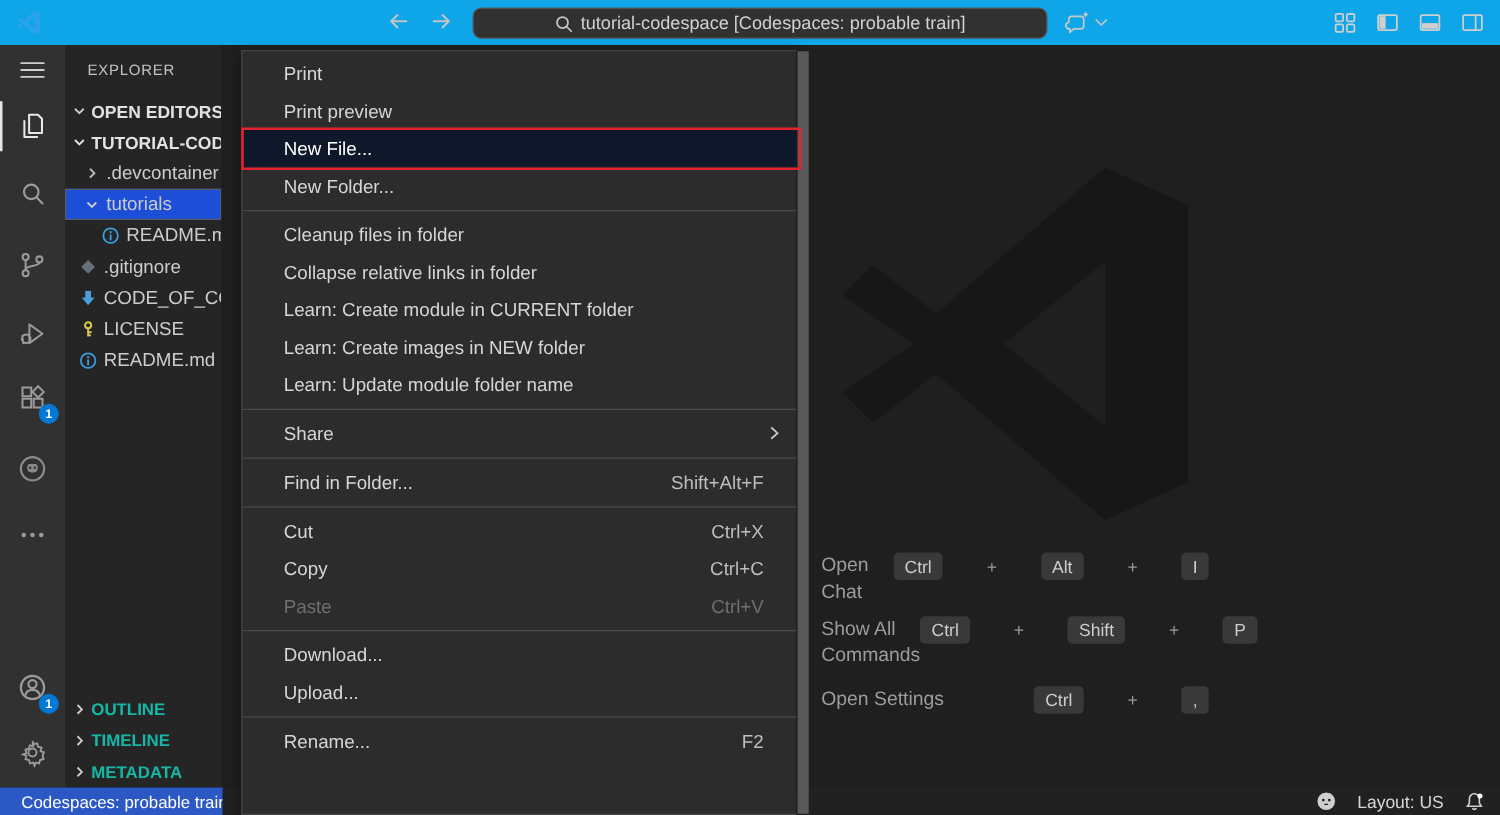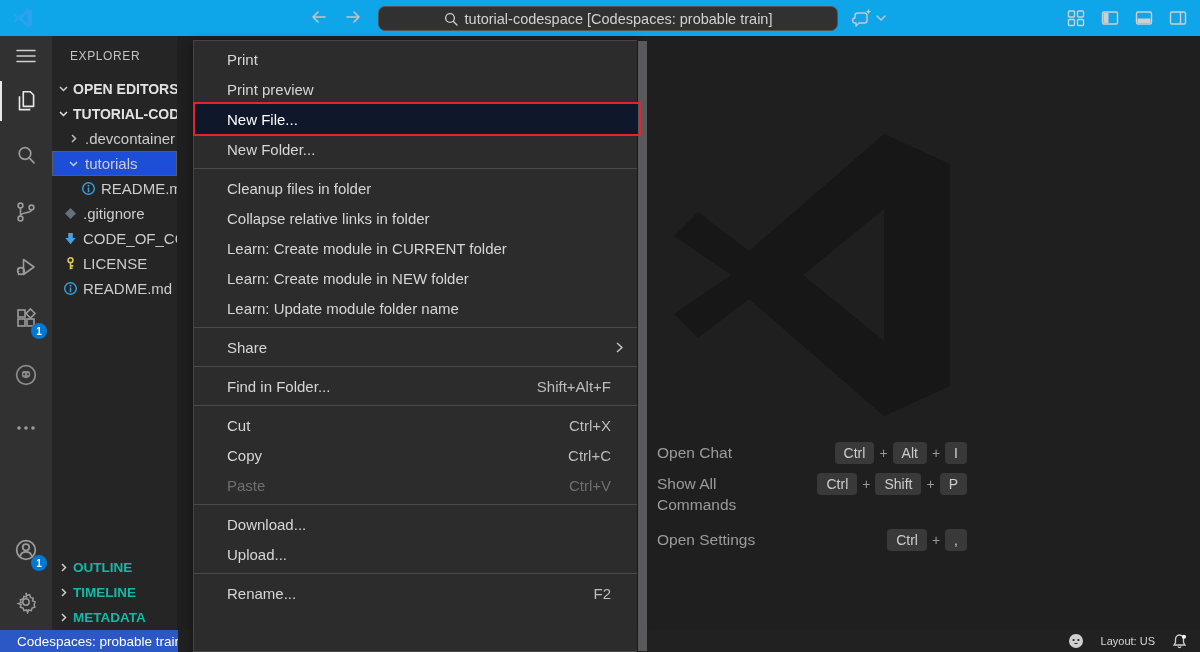--- a/index.html
+++ b/index.html
@@ -43,33 +43,33 @@
   .sb-bottom .row { padding-left:6px; font-weight:bold; font-size:13.5px; color:#14b8a6; gap:4px; }
   .chev { flex:0 0 auto; display:flex; }
   .ficon { flex:0 0 auto; display:flex; width:16px; justify-content:center; }
 
   
   .editor { position:absolute; left:177px; top:36px; right:0; bottom:22px; background:#1f1f1f; z-index:1;padding-left:36px; }
   .watermark { position:absolute; left:488px; top:89px; width:300px; height:300px; }
   .shortcuts { position:absolute; left:480px; top:406px; width:310px; }
   .sc-row { display:flex; justify-content:space-between; align-items:flex-start; margin-bottom:9px; }
   .sc-label { color:#9c9c9c; font-size:15.5px; line-height:21px; max-width:120px; }
-  .sc-keys { display:flex; align-items:center; }
+  .sc-keys { display:flex; align-items:center;gap:30px; }
   .keycap { display:inline-flex; align-items:center; justify-content:center; height:22px; min-width:20px;
             padding:0 9px; background:#39393a; border-radius:4px; color:#cdcdcd; font-size:14px; }
   .plus { color:#9a9a9a; font-size:14px; margin:0 5px; }
 
   
   .statusbar { position:absolute; left:0; right:0; bottom:0; height:22px; background:#212122;
                display:flex; justify-content:space-between; z-index:3; }
   .remote { width:178px; background:#2b58c4; color:#fff; font-size:13.5px;
             display:flex; align-items:center; gap:7px; padding:0 10px;
             white-space:nowrap; overflow:hidden; }
   .sbar-right { display:flex; align-items:center; gap:16px; padding-right:12px;
-                color:#d7d7d7; font-size:11px; }
+                color:#d7d7d7; font-size:14px; }
 
   
   .menu { position:absolute; left:177px; top:40px; width:444px; bottom:0; background:#2c2c2d;
           border:1px solid #454546; border-right:none; box-shadow:0 3px 10px rgba(0,0,0,.45);
           padding-top:3px; z-index:10;margin-left:16px; }
   .menu-scroll { position:absolute; top:0; bottom:0; right:-10px; width:9px; background:#59595b; }
   .menu-item { position:relative; height:30px; display:flex; align-items:center; justify-content:space-between;
                padding:0 26px 0 33px; font-size:15px; color:#d6d6d6; white-space:nowrap; }
   .menu-item .mi-shortcut { color:#bdbdbd; }
   .menu-item.disabled, .menu-item.disabled .mi-shortcut { color:#6f6f70; }
@@ -399,21 +399,21 @@
     <div class="menu-item">
         <span>Cleanup files in folder</span>
       </div>
     <div class="menu-item">
         <span>Collapse relative links in folder</span>
       </div>
     <div class="menu-item">
         <span>Learn: Create module in CURRENT folder</span>
       </div>
     <div class="menu-item">
-        <span>Learn: Create module in NEW folder</span>
+        <span>Learn: Create images in NEW folder</span>
       </div>
     <div class="menu-item">
         <span>Learn: Update module folder name</span>
       </div>
 
     <div class="menu-sep"></div>
 
     <div class="menu-item">
       <span>Share</span>
       <span class="submenu-arrow">

